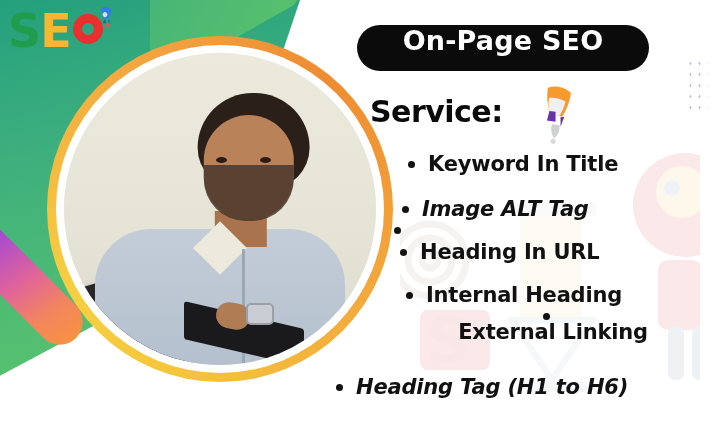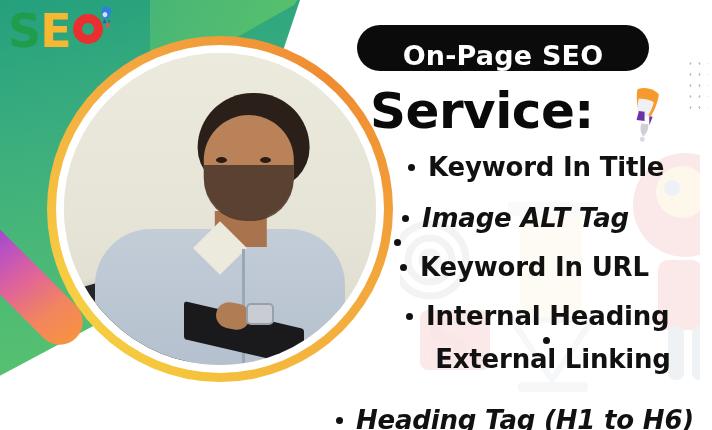--- a/index.html
+++ b/index.html
@@ -153,36 +153,36 @@
   .pp-watch{
     position:absolute;left:182px;top:250px;width:24px;height:18px;
     border-radius:5px;background:#c9ccd2;border:2px solid #9aa0a8;
   }
 
   
   .badge{
     position:absolute;left:357px;top:25px;
     width:292px;height:46px;
     background:#0b0b0b;border-radius:26px;
-    display:flex;align-items:flex-end;justify-content:center;
+    display:flex;align-items:flex-start;justify-content:center;
   }
   .badge-text{
     color:#ffffff;font-weight:bold;font-size:27px;
     font-family:"DejaVu Sans", sans-serif;
     letter-spacing:.2px;
   }
 
   .service-row{
     position:absolute;left:370px;top:80px;
     width:300px;height:62px;
     display:flex;align-items:center;
   }
   .service-text{
     font-family:"DejaVu Sans", sans-serif;
-    font-weight:bold;font-size:50px;color:#0a0a0a;
+    font-weight:bold;font-size:30px;color:#0a0a0a;
     letter-spacing:-.5px;
     text-align:right;
   }
   .rocket-big{
     width:56px;height:56px;margin-left:24px;
     transform:rotate(-38deg);
   }
 
   
   .watermark{
@@ -190,21 +190,21 @@
     width:300px;height:250px;opacity:.17;
   }
 
   .bullets{
     position:absolute;left:330px;top:152px;
     width:372px;
     font-family:"DejaVu Sans", sans-serif;
   }
   .bullet{
     display:flex;align-items:center;
-    font-weight:bold;font-size:26px;color:#111111;
+    font-weight:bold;font-size:21px;color:#111111;
     white-space:nowrap;
     letter-spacing:-.2px;
   }
   .bullet .dot{
     width:7px;height:7px;border-radius:50%;background:#111;
     margin-right:13px;flex:0 0 auto;
   }
   .b0{margin-left:78px;margin-bottom:21px;}
   .b1{margin-left:72px;margin-bottom:6px;font-style:italic;}
   .b2{margin-left:64px;margin-bottom:6px;}
@@ -305,21 +305,21 @@
     </div>
     <div class="bullet b1">
       <span class="dot"></span>
       <span>Image ALT Tag</span>
     </div>
     <div class="bullet b2">
       <span class="dot"></span>
     </div>
     <div class="bullet b3">
       <span class="dot"></span>
-      <span>Keyword In URL</span>
+      <span>Heading In URL</span>
     </div>
     <div class="bullet b4">
       <span class="dot"></span>
       <span>Internal Heading</span>
     </div>
     <div class="bullet b5">
       <span class="dot"></span>
       <span>External Linking</span>
     </div>
     <div class="bullet b6">

